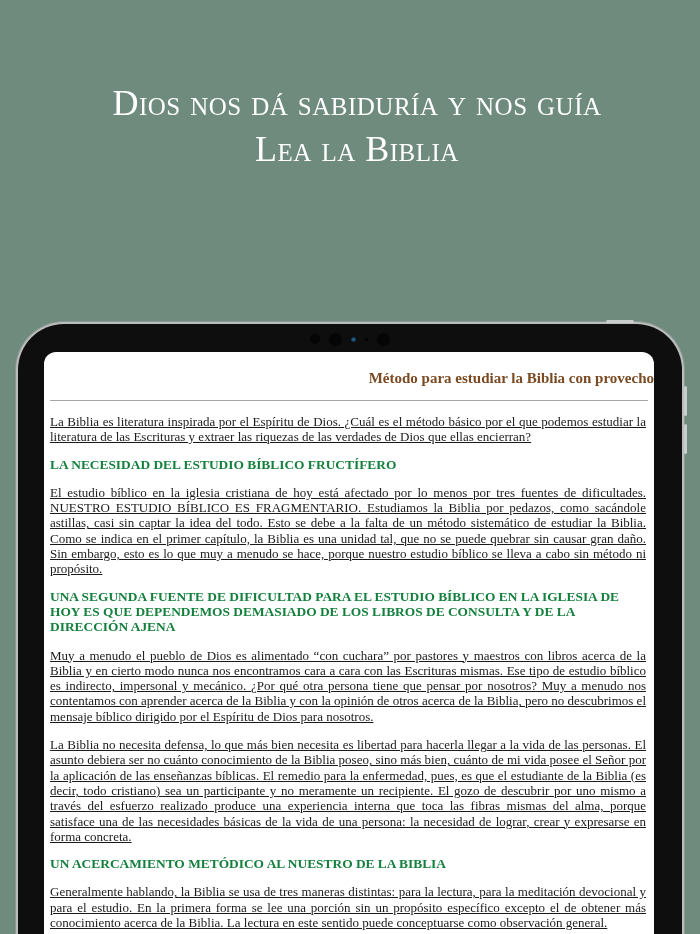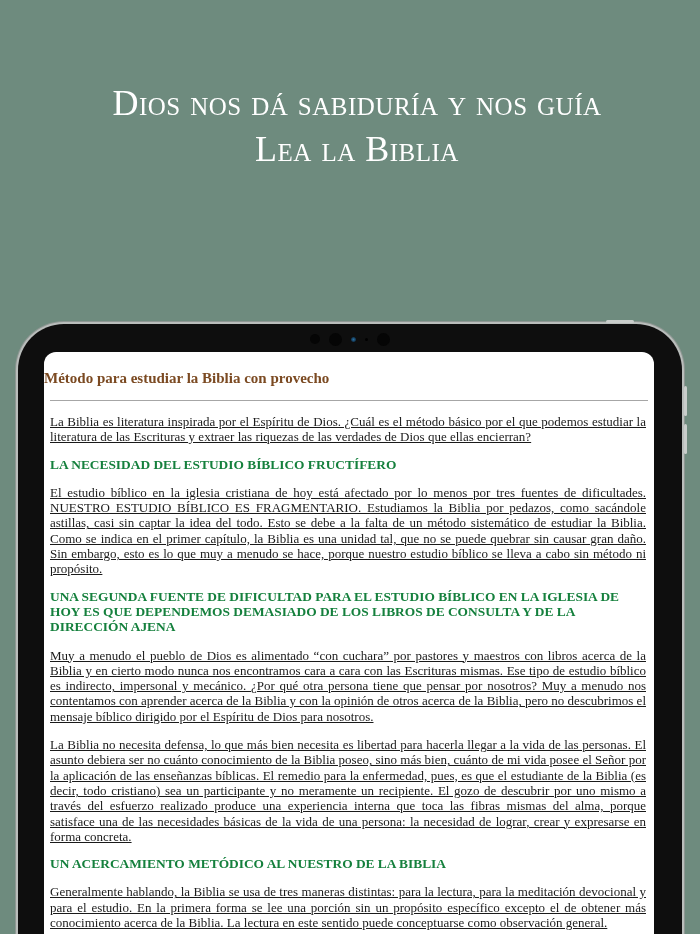--- a/index.html
+++ b/index.html
@@ -74,21 +74,21 @@
       position: absolute;
       left: 26px;
       top: 28px;
       width: 610px;
       height: 700px;
       background: #ffffff;
       border-radius: 12px 12px 0 0;
       overflow: hidden;
     }
     .doc-title {
-      text-align: left;
+      text-align: right;
       color: #7b4a22;
       font-weight: bold;
       font-size: 15px;
       margin: 16px 0 0 0;
       height: 20px;
       line-height: 20px;
     }
     .divider {
       margin: 12px 6px 0 6px;
       height: 0;

